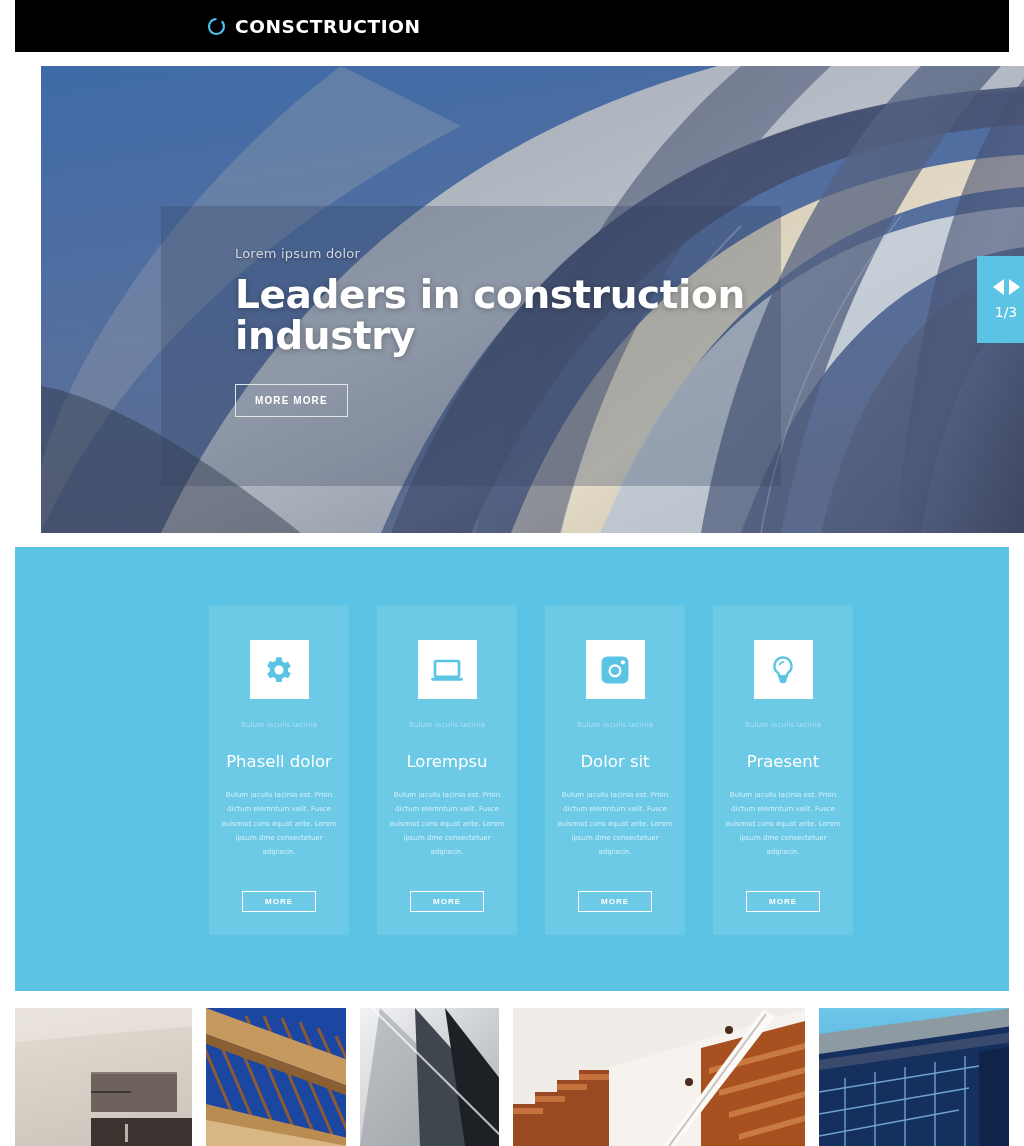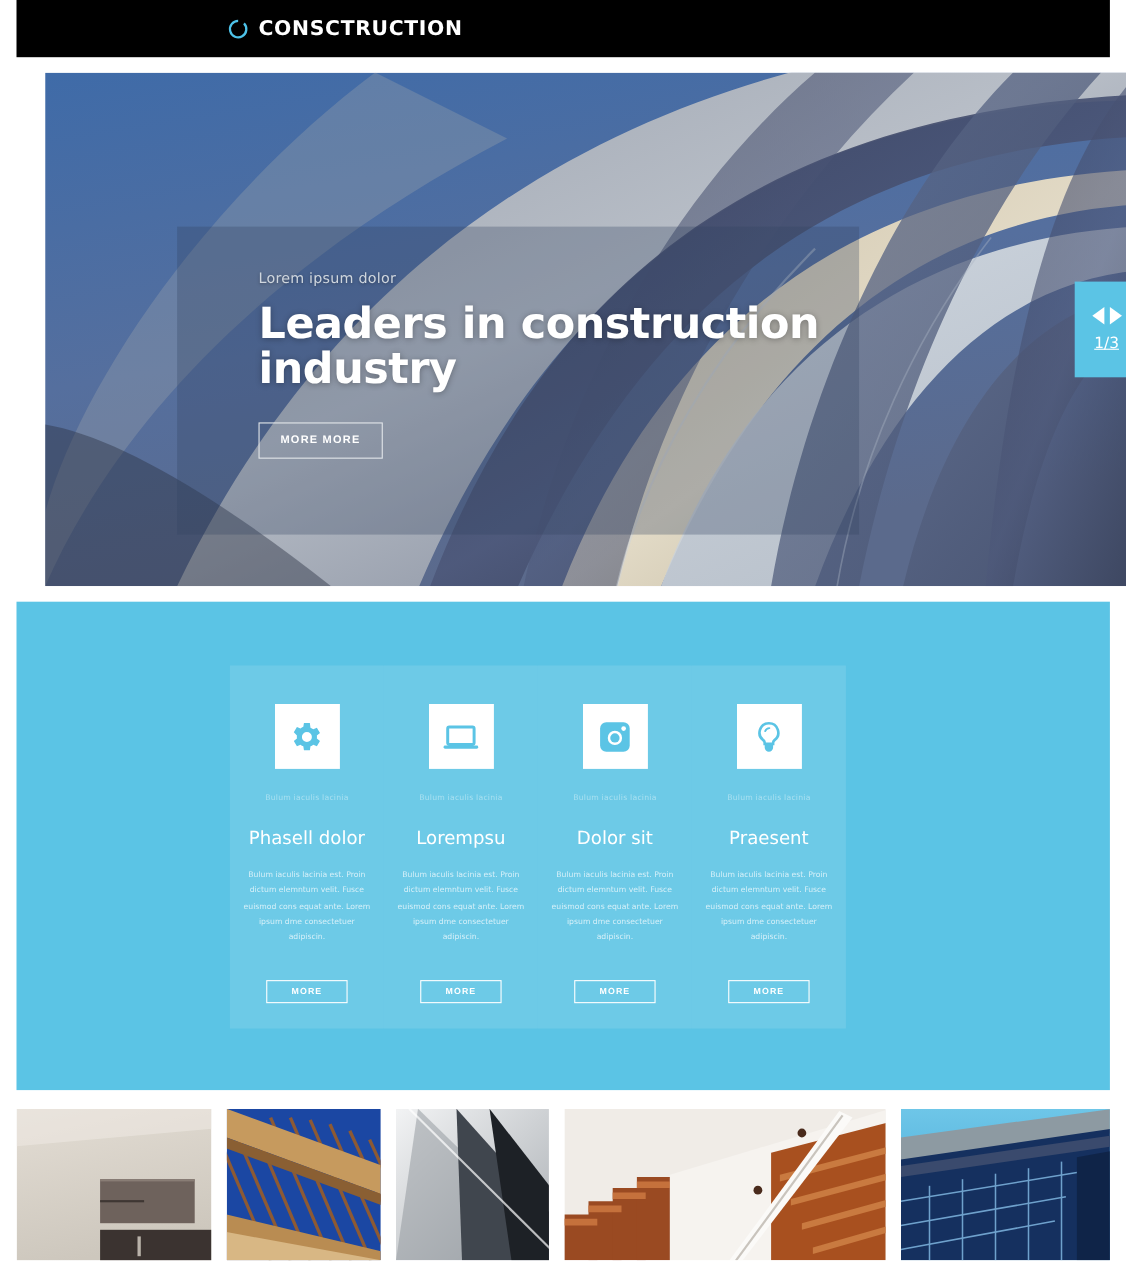--- a/index.html
+++ b/index.html
@@ -114,35 +114,35 @@
   }
   .slider-arrows { display: flex; gap: 5px; align-items: center; }
   .arrow-prev, .arrow-next {
     width: 0; height: 0;
     cursor: pointer;
     border-top: 8px solid transparent;
     border-bottom: 8px solid transparent;
   }
   .arrow-prev { border-right: 11px solid #ffffff; }
   .arrow-next { border-left: 11px solid #ffffff; }
-  .slider-count { color: #ffffff; font-size: 14px; text-decoration: underline; }
+  .slider-count { color: #ffffff; font-size: 14px; }
 
   
   .services {
     position: absolute;
     top: 547px; left: 15px;
     width: 994px;
     height: 444px;
     background: #5bc4e5;
   }
   .cards {
     position: absolute;
     left: 194px; top: 58px;
     display: flex;
-    gap: 0;
+    gap: 28px;
   }
   .card {
     width: 140px;
     height: 330px;
     background: rgba(255,255,255,0.11);
     display: flex;
     flex-direction: column;
     align-items: center;
     padding-top: 35px;
     cursor: pointer;

